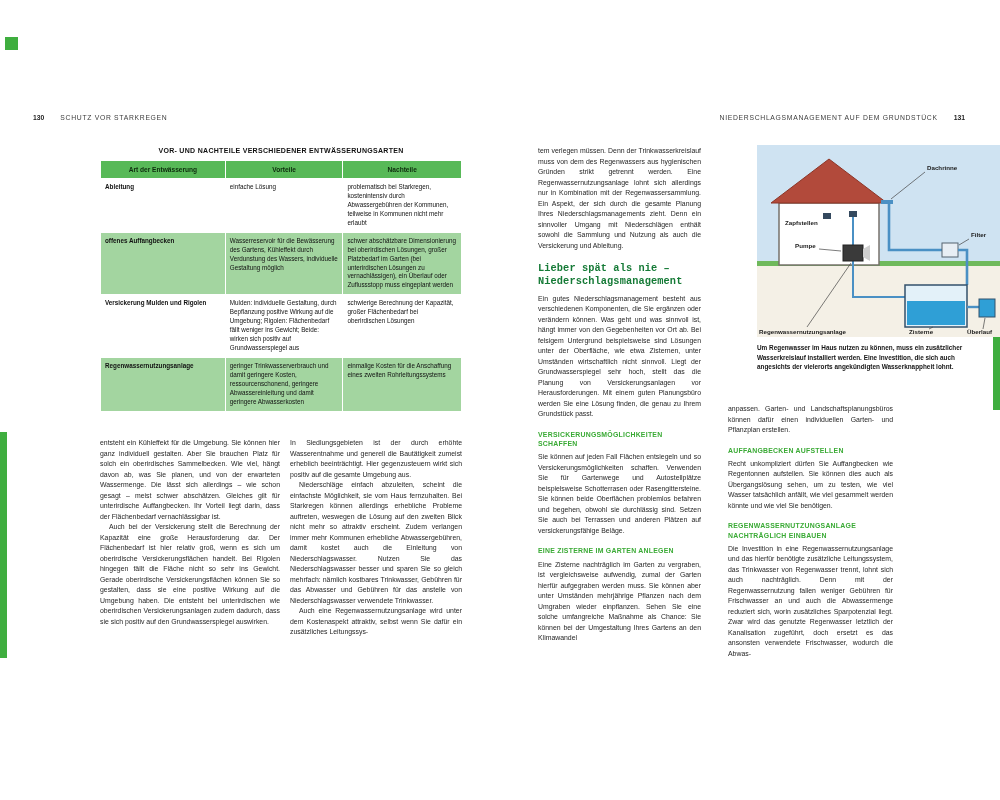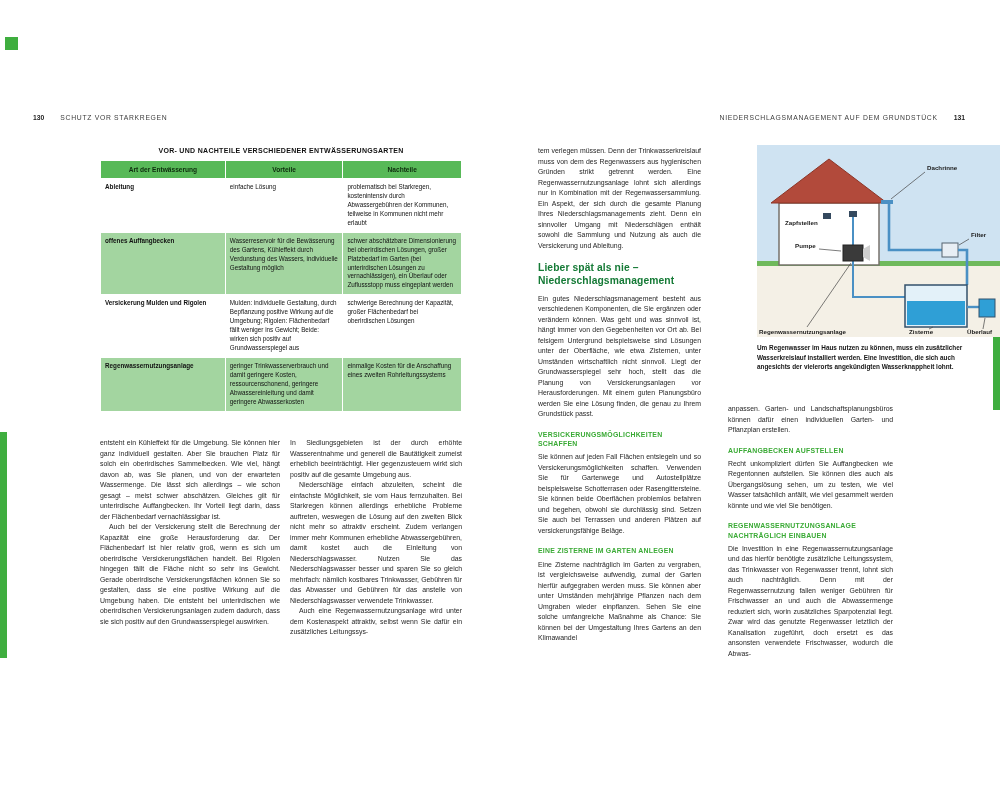--- a/index.html
+++ b/index.html
@@ -34,21 +34,21 @@
   
   .bodycol{position:absolute;font-size:6.9px;line-height:10.5px;text-align:justify;color:#1f1f1f;}
   .col-l1{left:100px;top:438px;width:180px;}
   .col-l2{left:290px;top:438px;width:172px;}
   .col-r1{left:538px;top:146px;width:163px;}
   .col-r2{left:728px;top:404px;width:165px;}
   .para{margin:0;}
   .para.indent{text-indent:9px;}
 
   h2.section{color:#157a36;font-size:10.3px;line-height:1.25;font-weight:bold;
-             margin:11px 0 6px 0;text-align:left;letter-spacing:.1px;}
+             margin:11px 0 6px 0;text-align:left;letter-spacing:.1px;font-family:Liberation Mono, monospace;}
   h3.subhead{color:#3aaa35;font-size:6.9px;font-weight:bold;margin:10px 0 4px 0;
              letter-spacing:.25px;text-align:left;line-height:1.35;}
 
   
   .diagram{position:absolute;left:757px;top:145px;width:243px;height:192px;}
   .diagram svg{display:block;width:100%;height:100%;}
   .diagram text{font-family:"Liberation Sans", sans-serif;font-size:6.2px;font-weight:bold;fill:#1a1a1a;}
   .caption{position:absolute;left:757px;top:343px;width:206px;font-size:6.4px;font-weight:bold;
            line-height:1.5;text-align:left;color:#141414;}
 </style>

